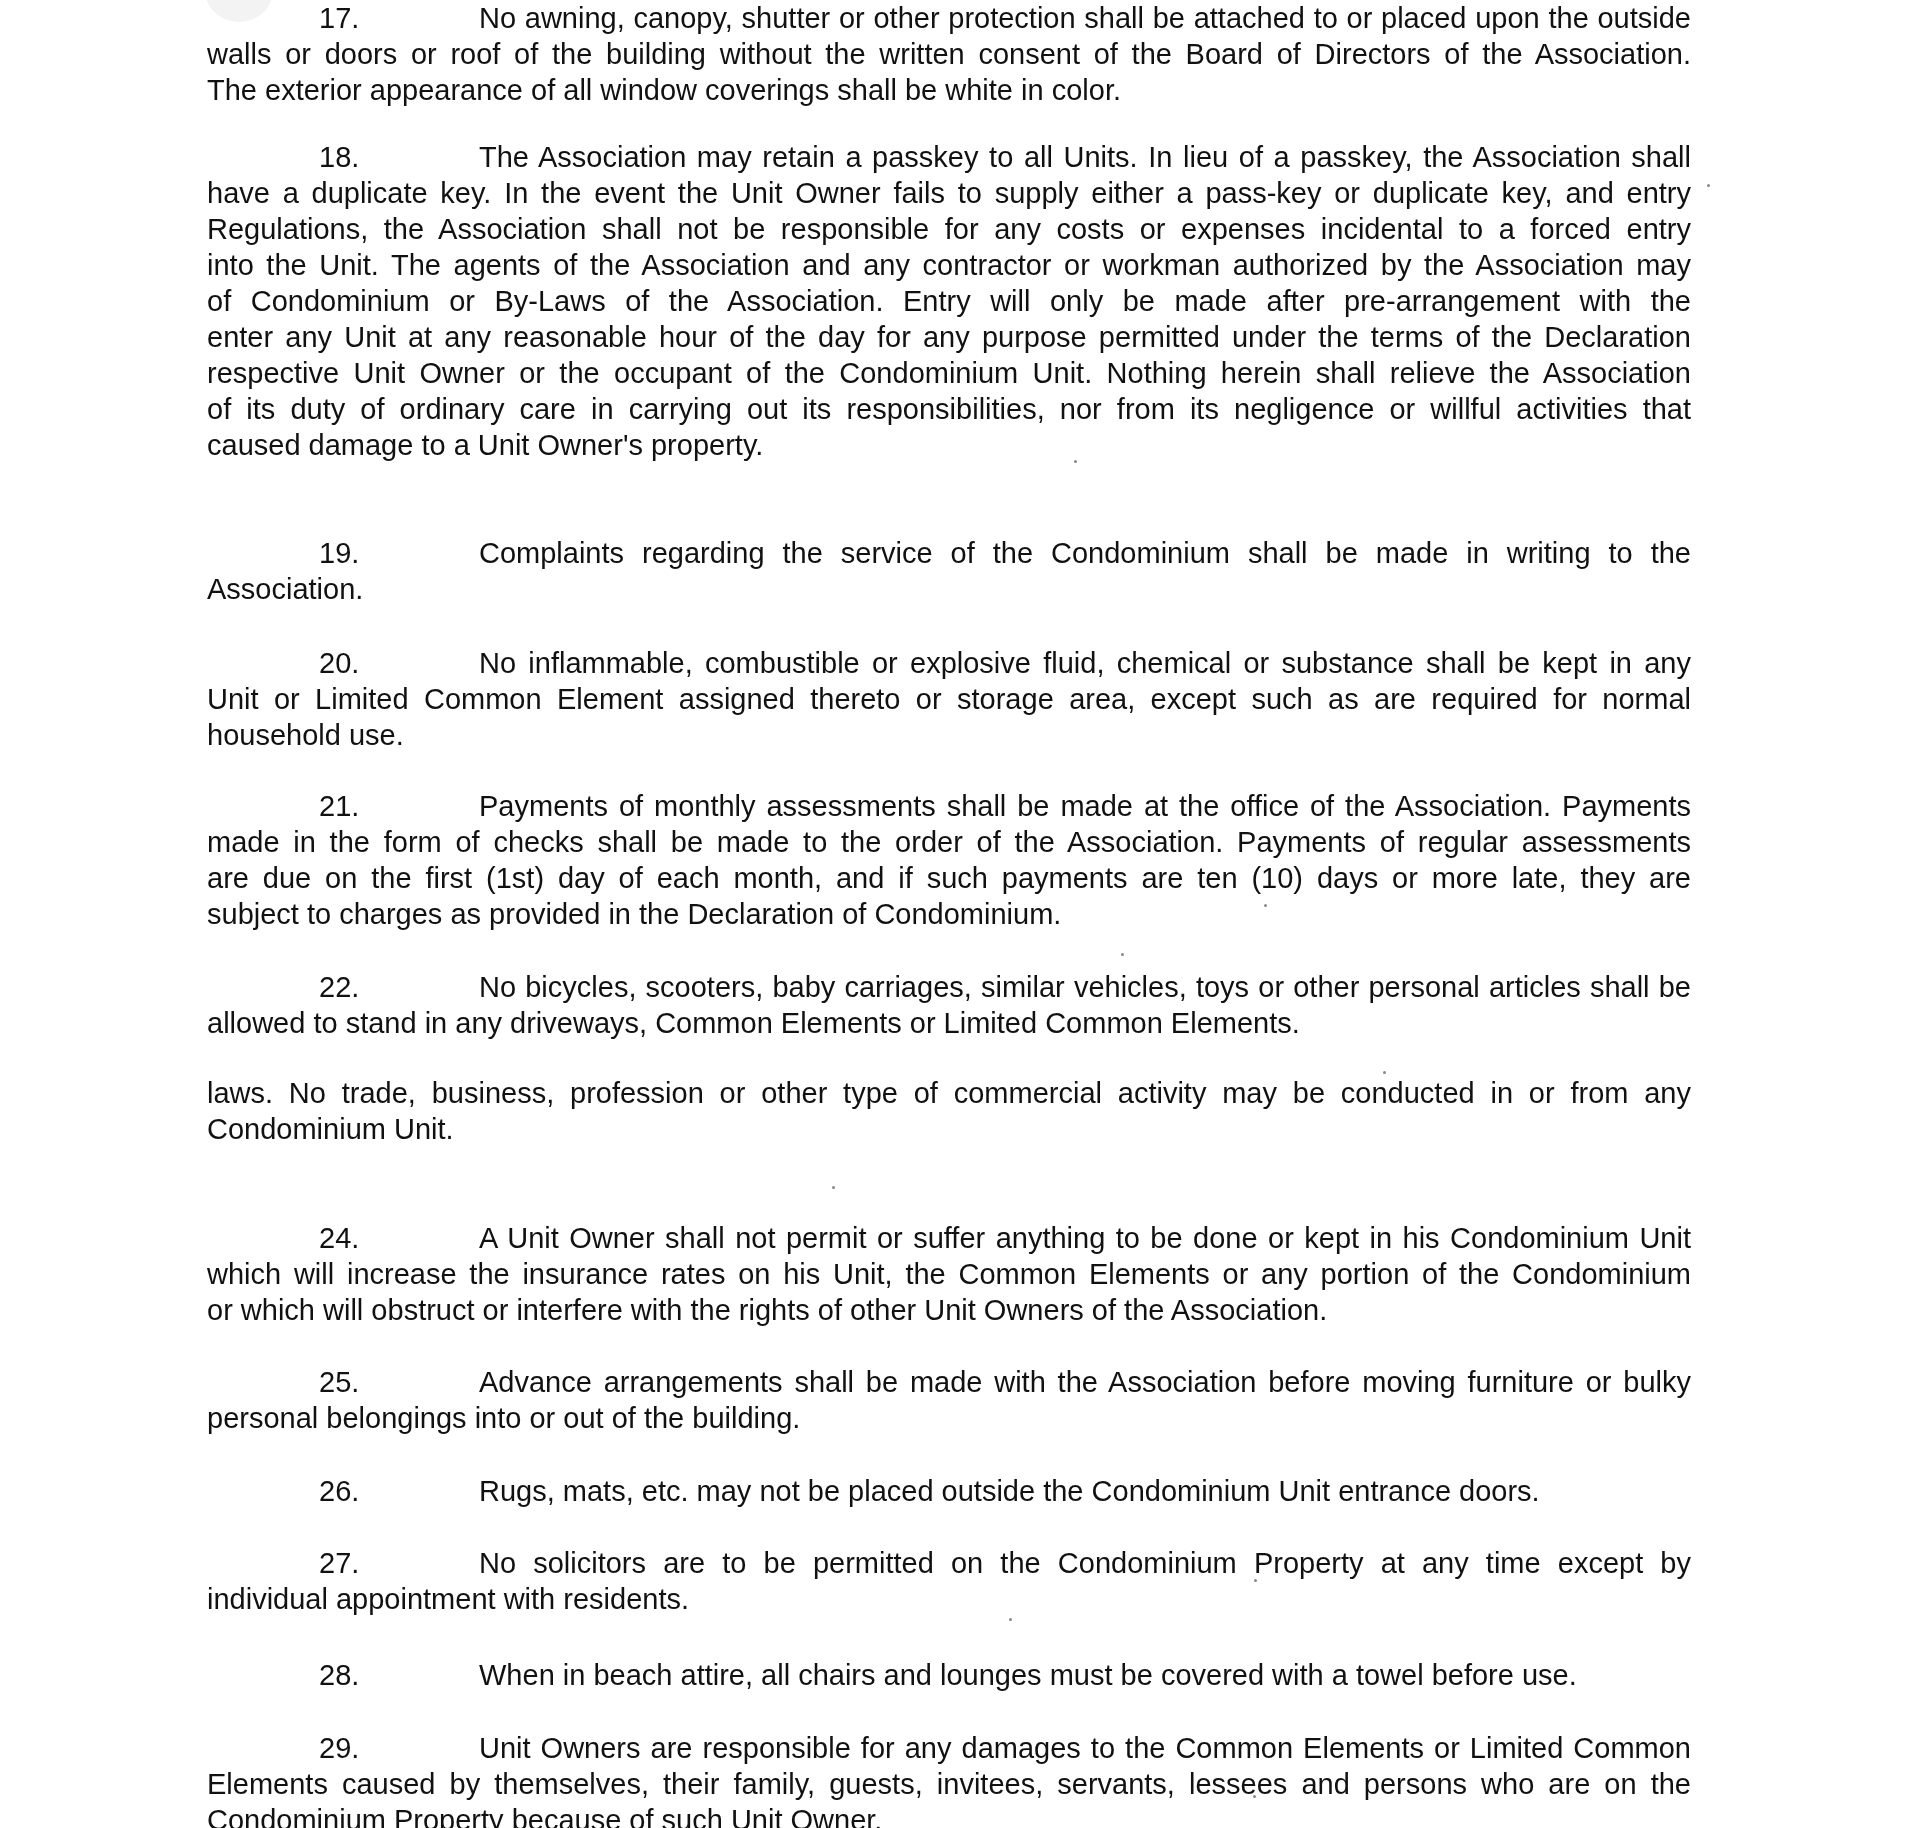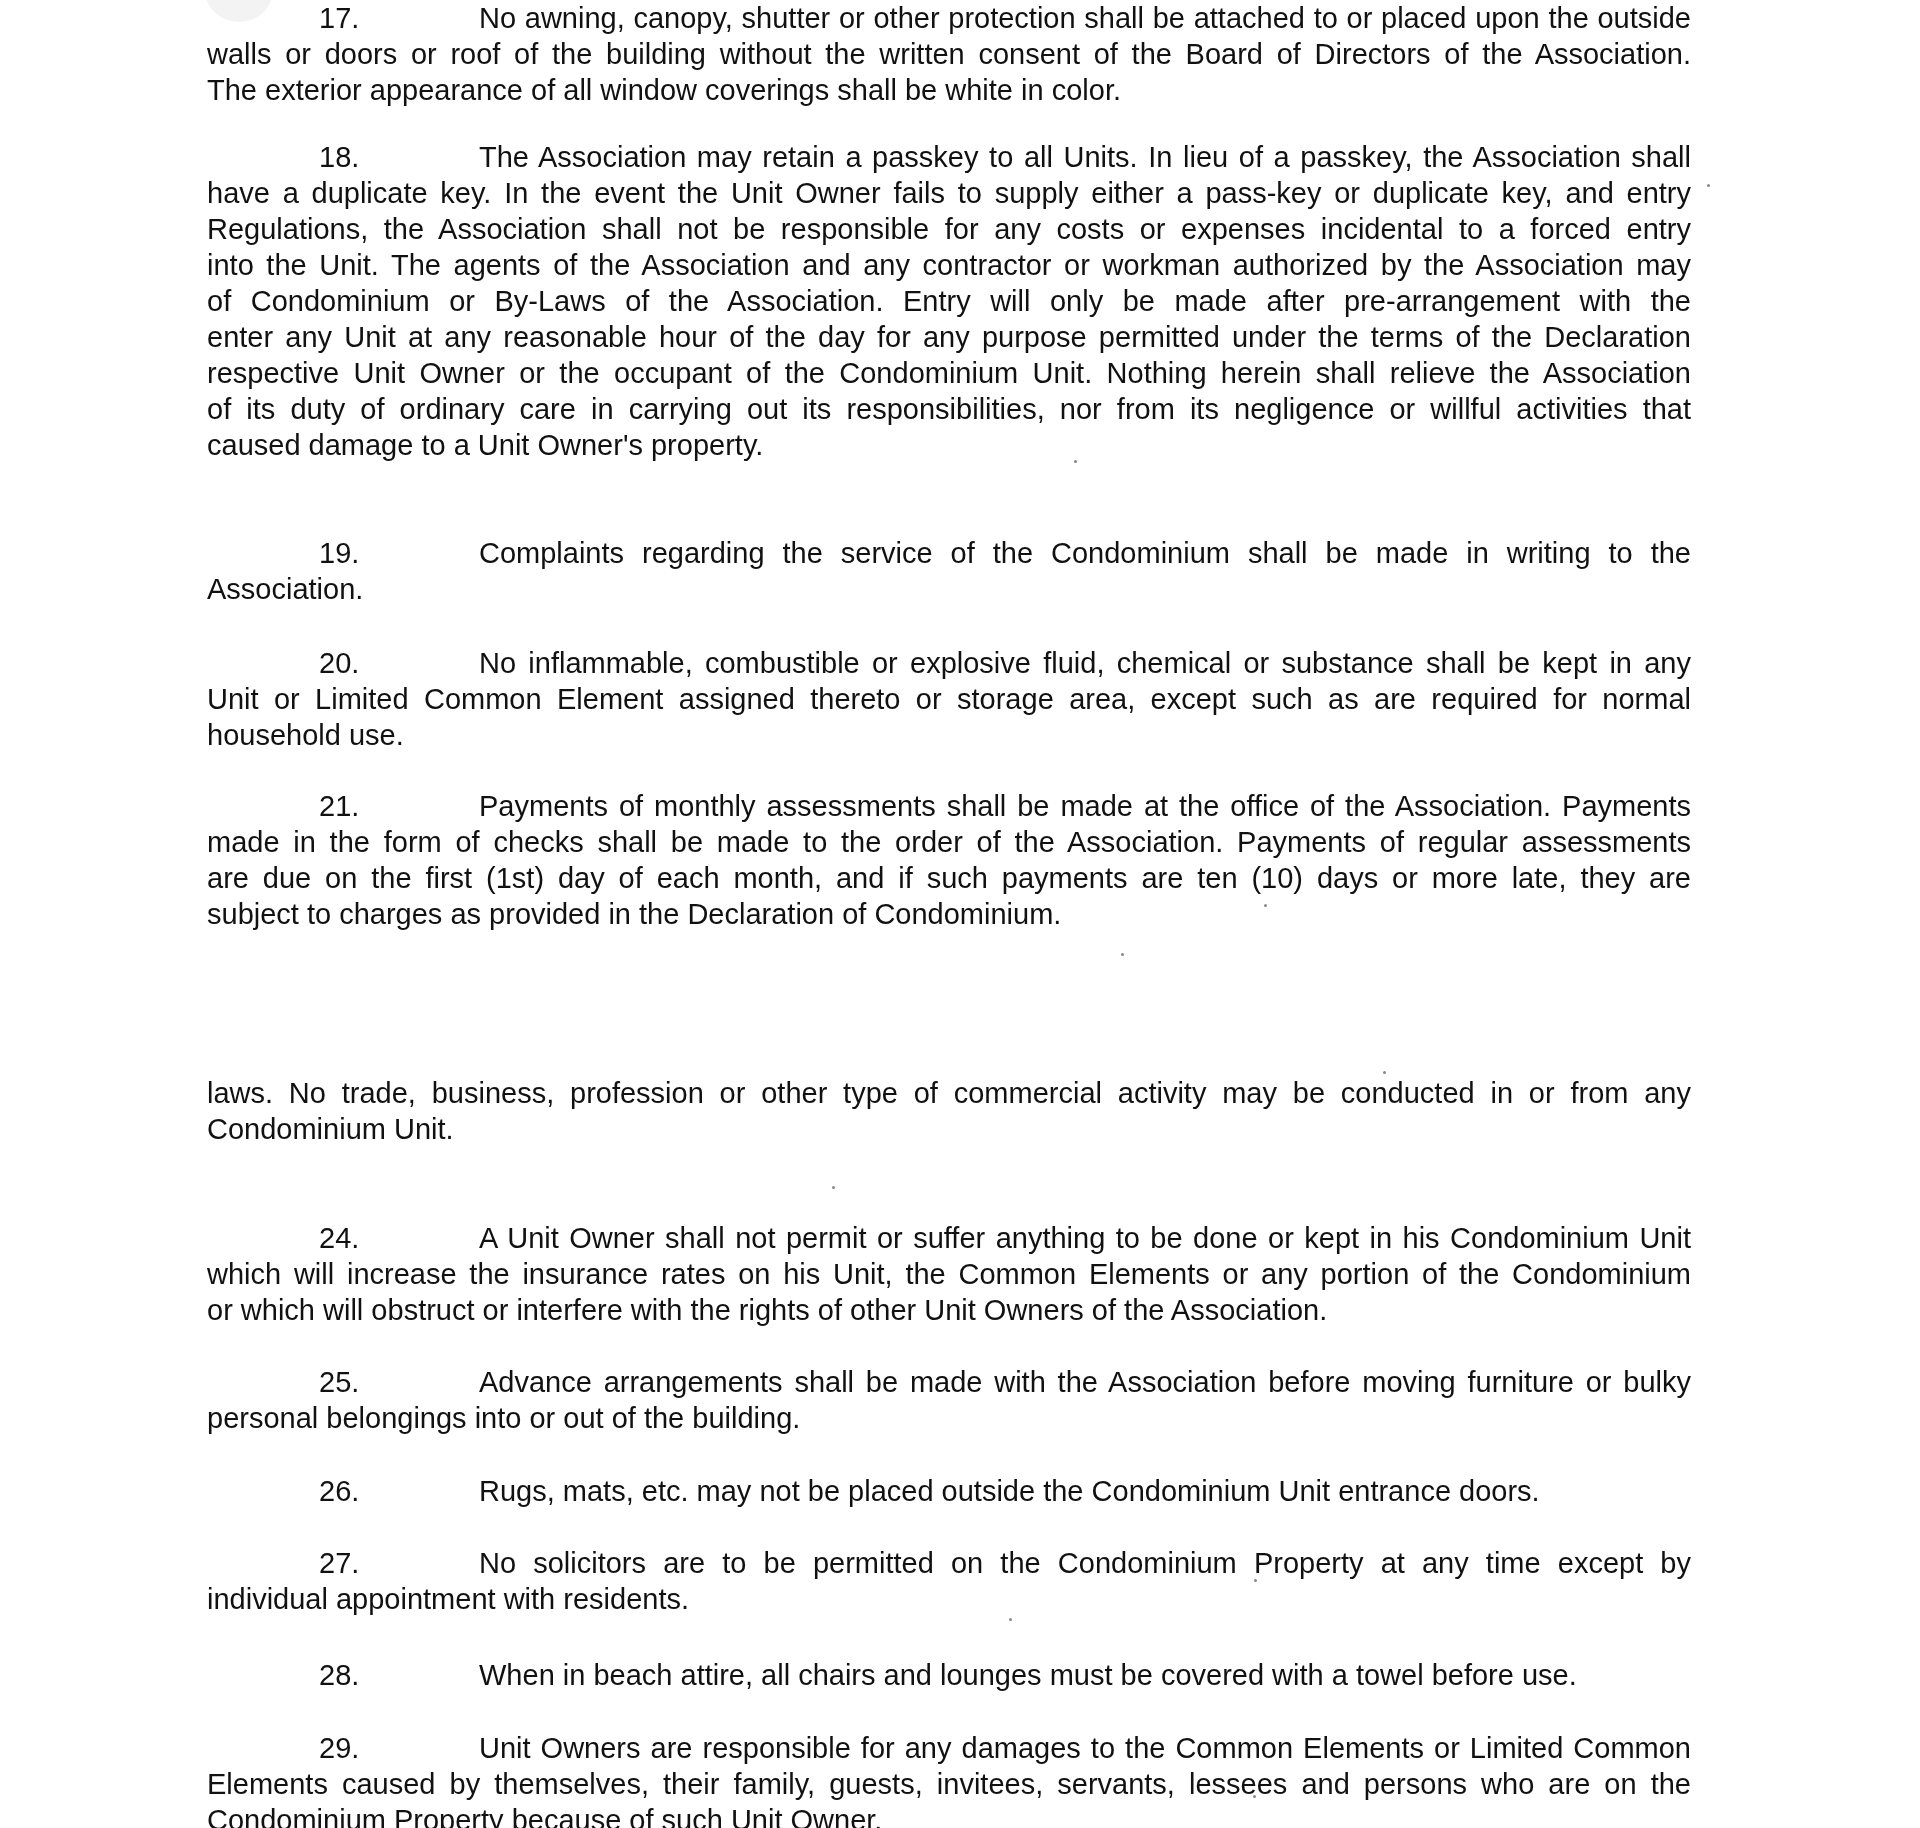--- a/index.html
+++ b/index.html
@@ -78,20 +78,27 @@
   <div class="para" style="top:788px;">
     <div class="line first j">
       <span class="num">21.</span>
       <span class="txt">Payments of monthly assessments shall be made at the office of the Association.  Payments</span>
     </div>
     <div class="line j">made in the form of checks shall be made to the order of the Association.  Payments of regular assessments</div>
     <div class="line j">are due on the first (1st) day of each month, and if such payments are ten (10) days or more late, they are</div>
     <div class="line">subject to charges as provided in the Declaration of Condominium.</div>
   </div>
 
+  <div class="para" style="top:969px;">
+    <div class="line first j">
+      <span class="num">22.</span>
+      <span class="txt">No bicycles, scooters, baby carriages, similar vehicles, toys or other personal articles shall be</span>
+    </div>
+    <div class="line">allowed to stand in any driveways, Common Elements or Limited Common Elements.</div>
+  </div>
 
   <div class="para" style="top:1075px;">
     <div class="line j">laws.  No trade, business, profession or other type of commercial activity may be conducted in or from any</div>
     <div class="line">Condominium Unit.</div>
   </div>
 
   <div class="para" style="top:1220px;">
     <div class="line first j">
       <span class="num">24.</span>
       <span class="txt">A Unit Owner shall not permit or suffer anything to be done or kept in his Condominium Unit</span>

